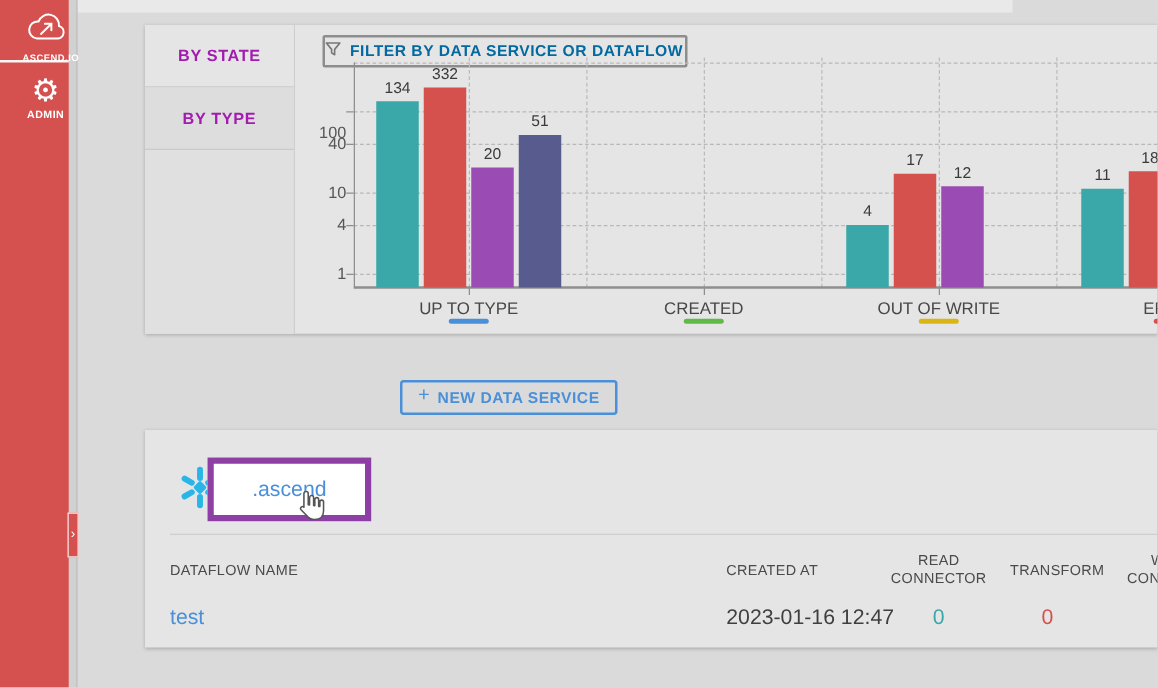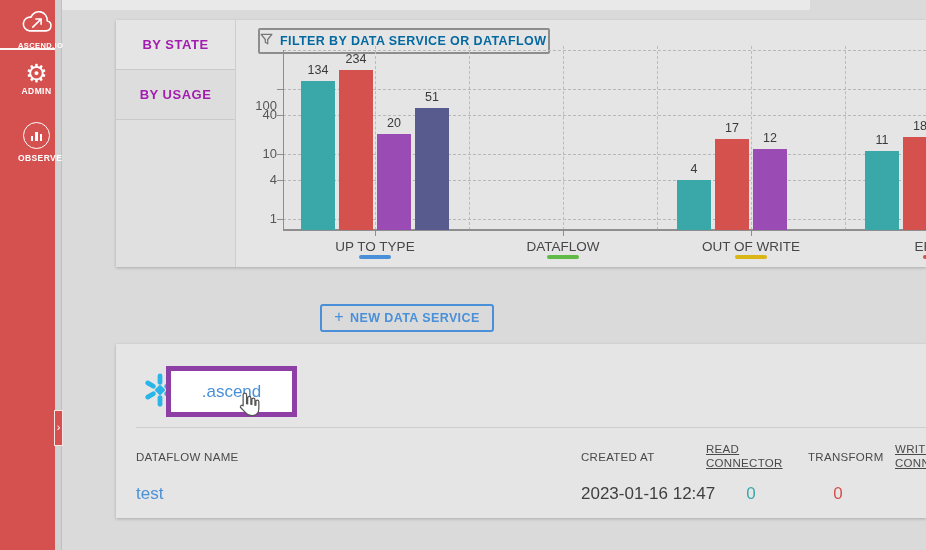--- a/index.html
+++ b/index.html
@@ -55,21 +55,21 @@
   .new-ds-btn { position:absolute; left:320px; top:304px; width:174px; height:28px; border:2px solid #4a90d9; border-radius:3px; background:transparent; color:#4a90d9; font-size:12.5px; font-weight:700; letter-spacing:.4px; display:flex; align-items:center; justify-content:center; gap:6px; cursor:pointer; }
   .new-ds-btn .plus { font-size:16px; font-weight:400; margin-top:-2px; }
 
   
   .snowflake { position:absolute; left:25px; top:27px; }
   .hl-box { position:absolute; left:50px; top:22px; width:131px; height:51px; background:#fff; border:5px solid #8e3fa5; display:flex; align-items:center; justify-content:center; }
   .svc-link { color:#4a90d9; font-size:17px; text-decoration:none; cursor:pointer; }
   .cursor-hand { position:absolute; left:121px; top:47px; z-index:9; }
   .tbl-divider { position:absolute; left:20px; top:83px; width:790px; height:1px; background:#cfcece; }
   .th { position:absolute; font-size:11.5px; color:#4a4a4a; letter-spacing:.3px; font-weight:400; }
-  .th.center { text-align:left; line-height:1.25;text-decoration:underline; }
+  .th.center { text-align:center; line-height:1.25; }
   .td { position:absolute; font-size:17px; color:#3f3f3f; }
   .td.center { text-align:center; }
   .td a { text-decoration:none; }
   .val-teal { color:#3aa8a8; }
   .val-red { color:#d4514e; }
   .link-blue { color:#4a90d9; }
 </style>
 </head>
 <body>
 
@@ -83,41 +83,33 @@
           <path d="M13.5 20.5 L22 12.2 M16.8 11.8 h5.6 v5.6" fill="none" stroke="#fff" stroke-width="1.7" stroke-linecap="round"></path>
         </svg>
       </span>
       <span class="lbl" style="font-size:7.5px">ASCEND.IO</span>
     </div>
     <div class="side-sep"></div>
     <div class="side-item item-admin">
       <span class="gear-glyph">⚙</span>
       <span class="lbl">ADMIN</span>
     </div>
-    <div class="side-item item-observe">
-      <span class="obs-circle">
-        <span class="obs-bar" style="height:5px"></span>
-        <span class="obs-bar" style="height:9px"></span>
-        <span class="obs-bar" style="height:7px"></span>
-      </span>
-      <span class="lbl">OBSERVE</span>
-    </div>
   </div>
   <div class="side-strip"></div>
   <div class="expander">
     <span>›</span>
   </div>
 
   <div class="card chart-card">
     <div class="tabs-col">
       <div class="tab active">
           <span>BY STATE</span>
         </div>
       <div class="tab">
-          <span>BY USAGE</span>
+          <span>BY TYPE</span>
         </div>
     </div>
     <button class="filter-btn">
       <span>
         <svg width="13" height="13" viewBox="0 0 14 14">
           <path d="M1.2 1.5 h11.6 L8.3 7 v4.6 L5.7 10 V7 Z" fill="none" stroke="#777" stroke-width="1.4" stroke-linejoin="round"></path>
         </svg>
       </span>
       <span>FILTER BY DATA SERVICE OR DATAFLOW</span>
     </button>
@@ -147,27 +139,27 @@
       <div class="ytick-lab" style="left:237px; top:106.9px">40</div>
       <div class="ytick-mark" style="left:277px; top:114.9px"></div>
       <div class="ytick-lab" style="left:237px; top:98px">100</div>
       <div class="ytick-mark" style="left:277px; top:89.0px"></div>
       <div class="xtick-mark" style="left:375px"></div>
       <div class="cat-lab" style="left:315px">UP TO TYPE</div>
       <div class="cat-line" style="left:359px; background:#4a90d9"></div>
       <div class="bar" style="left:301.0px; top:80.7px; width:34px; height:149.3px; background:#3aa8a8"></div>
       <div class="bar-val" style="left:298.0px; top:62.7px">134</div>
       <div class="bar" style="left:339.0px; top:69.7px; width:34px; height:160.3px; background:#d4514e"></div>
-      <div class="bar-val" style="left:336.0px; top:51.7px">234</div>
+      <div class="bar-val" style="left:336.0px; top:51.7px">332</div>
       <div class="bar" style="left:377.0px; top:134.4px; width:34px; height:95.6px; background:#9b4cb4"></div>
       <div class="bar-val" style="left:374.0px; top:116.4px">20</div>
       <div class="bar" style="left:415.0px; top:108.0px; width:34px; height:122.0px; background:#585b8e"></div>
       <div class="bar-val" style="left:412.0px; top:90.0px">51</div>
       <div class="xtick-mark" style="left:563px"></div>
-      <div class="cat-lab" style="left:503px">DATAFLOW</div>
+      <div class="cat-lab" style="left:503px">CREATED</div>
       <div class="cat-line" style="left:547px; background:#62ba46"></div>
       <div class="xtick-mark" style="left:751px"></div>
       <div class="cat-lab" style="left:691px">OUT OF WRITE</div>
       <div class="cat-line" style="left:735px; background:#d9b616"></div>
       <div class="bar" style="left:677.0px; top:179.9px; width:34px; height:50.1px; background:#3aa8a8"></div>
       <div class="bar-val" style="left:674.0px; top:161.9px">4</div>
       <div class="bar" style="left:715.0px; top:139.0px; width:34px; height:91.0px; background:#d4514e"></div>
       <div class="bar-val" style="left:712.0px; top:121.0px">17</div>
       <div class="bar" style="left:753.0px; top:148.9px; width:34px; height:81.1px; background:#9b4cb4"></div>
       <div class="bar-val" style="left:750.0px; top:130.9px">12</div>

